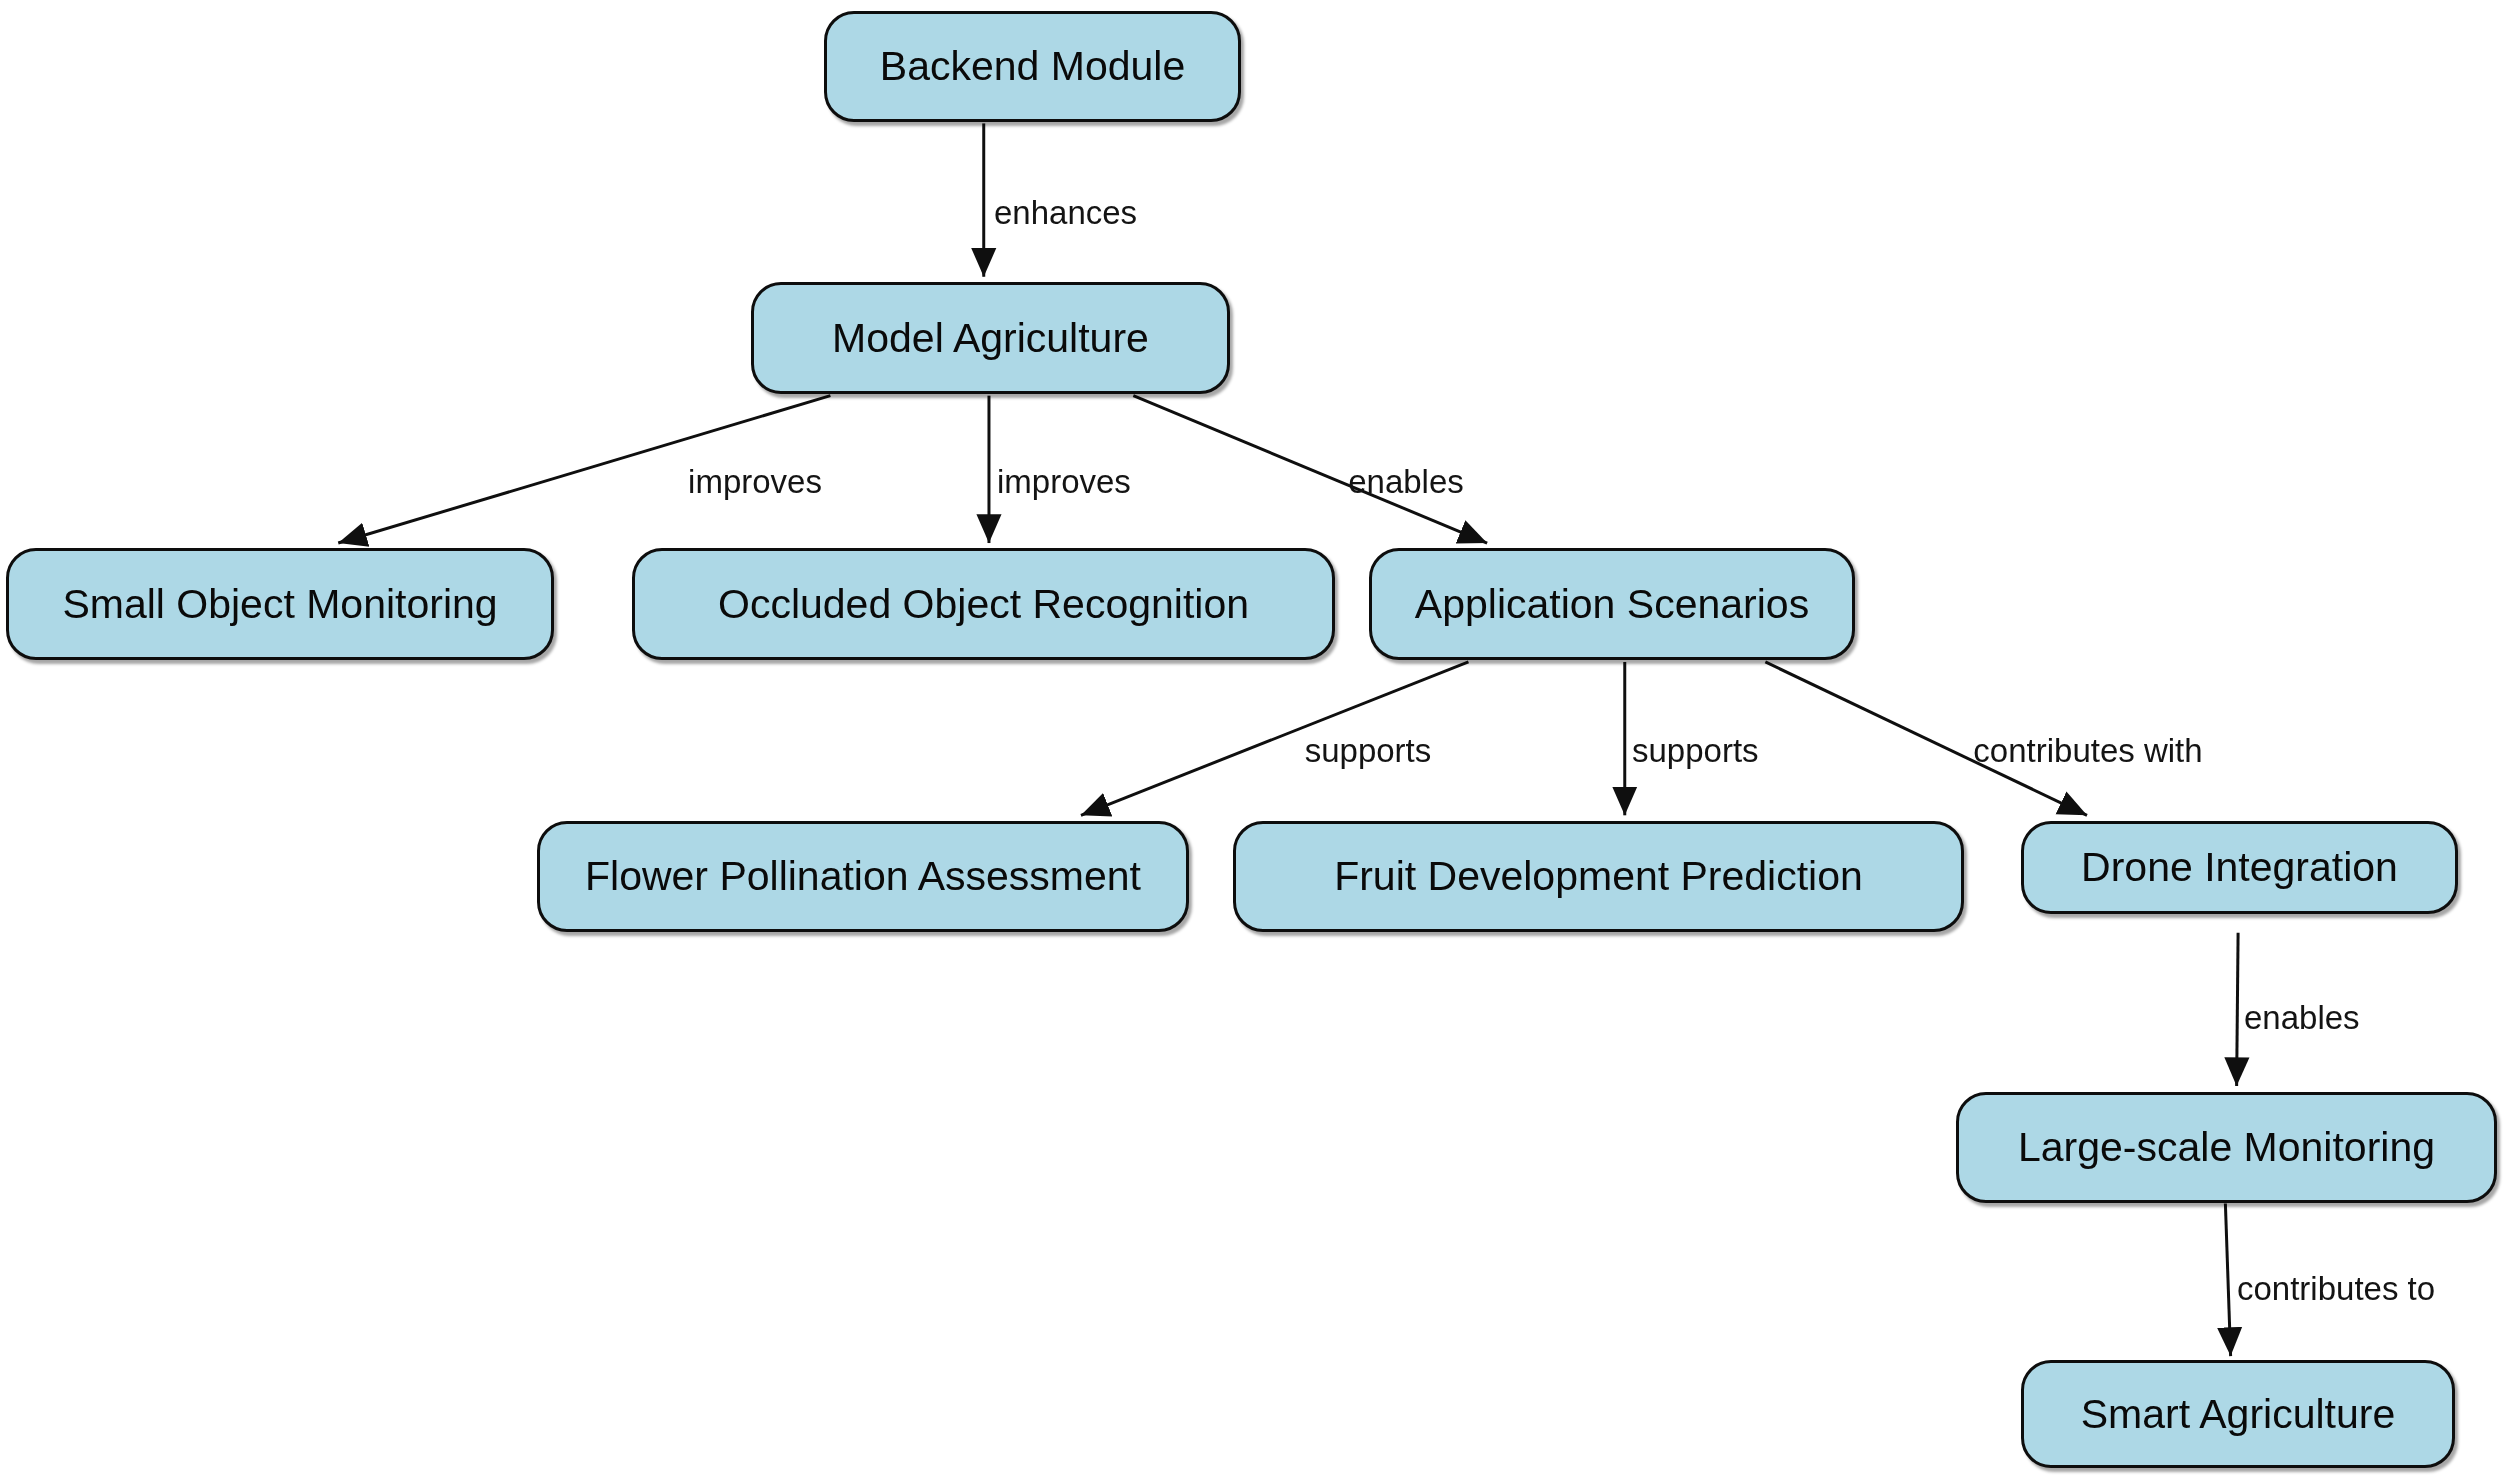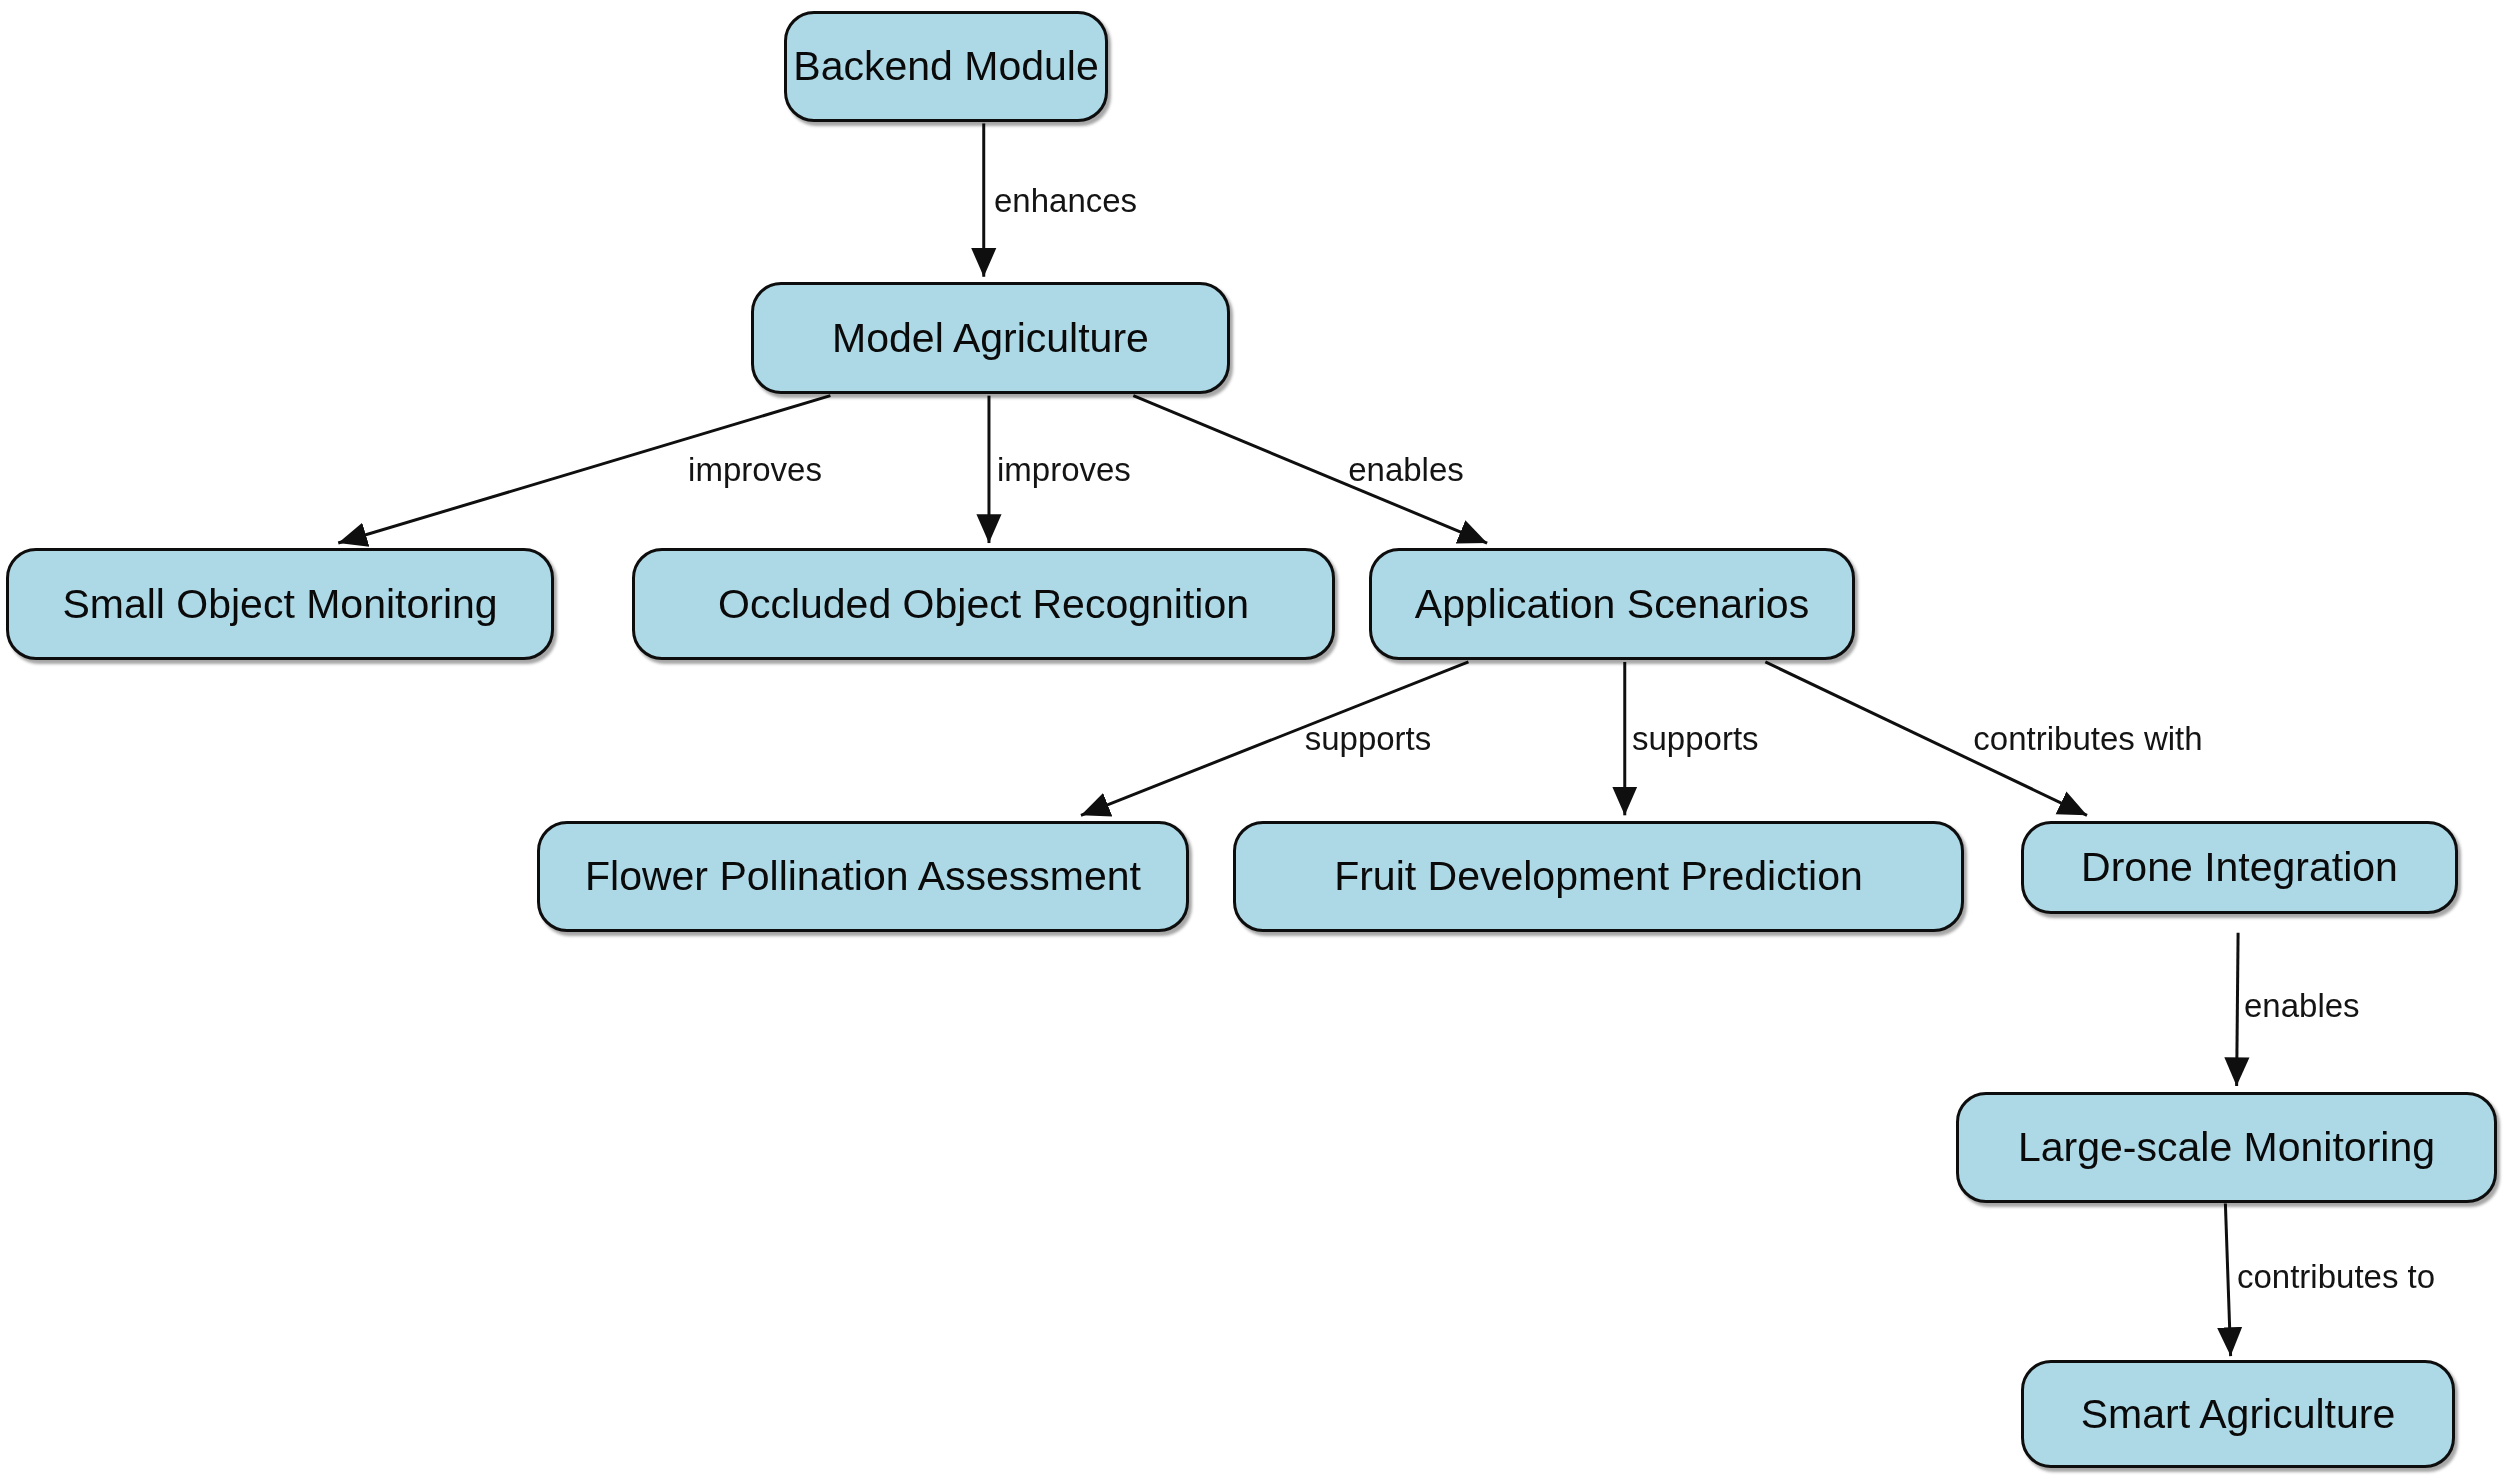--- a/index.html
+++ b/index.html
@@ -23,20 +23,21 @@
     color:#0a0a0a;
     white-space:nowrap;
     box-shadow:3px 3.7px 3px rgba(0,0,0,0.35);
   }
   .edge-label{
     position:absolute;
     font-size:33px;
     color:#141414;
     white-space:nowrap;
     line-height:1;
+    margin-top:12px;
   }
   .edge-label.c{transform:translate(-50%,-50%);}
   .edge-label.l{transform:translateY(-50%);}
 </style>
 </head>
 <body>
 
 <div class="stage">
 
   <svg class="edge-layer" viewBox="0 0 3358 1980">
@@ -49,21 +50,21 @@
     <line x1="1110" y1="529" x2="452" y2="726" marker-end="url(#arrow)"></line>
     <line x1="1322" y1="529" x2="1322" y2="726" marker-end="url(#arrow)"></line>
     <line x1="1515" y1="529" x2="1988" y2="726" marker-end="url(#arrow)"></line>
     <line x1="1963" y1="885" x2="1445" y2="1090" marker-end="url(#arrow)"></line>
     <line x1="2172" y1="885" x2="2172" y2="1090" marker-end="url(#arrow)"></line>
     <line x1="2360" y1="885" x2="2790" y2="1090" marker-end="url(#arrow)"></line>
     <line x1="2992" y1="1247" x2="2990" y2="1452" marker-end="url(#arrow)"></line>
     <line x1="2975" y1="1609" x2="2982" y2="1813" marker-end="url(#arrow)"></line>
   </svg>
 
-  <div class="node" style="left:784px;top:10.5px;width:324px;height:111px">Backend Module</div>
+  <div class="node" style="left:824px;top:10.5px;width:417px;height:111px">Backend Module</div>
 
   <div class="node" style="left:751px;top:282px;width:479px;height:112px">Model Agriculture</div>
 
   <div class="node" style="left:6px;top:548px;width:548px;height:112px">Small Object Monitoring</div>
 
   <div class="node" style="left:632px;top:548px;width:703px;height:112px">Occluded Object Recognition</div>
 
   <div class="node" style="left:1369px;top:548px;width:486px;height:112px">Application Scenarios</div>
 
   <div class="node" style="left:537px;top:821px;width:652px;height:111px">Flower Pollination Assessment</div>

